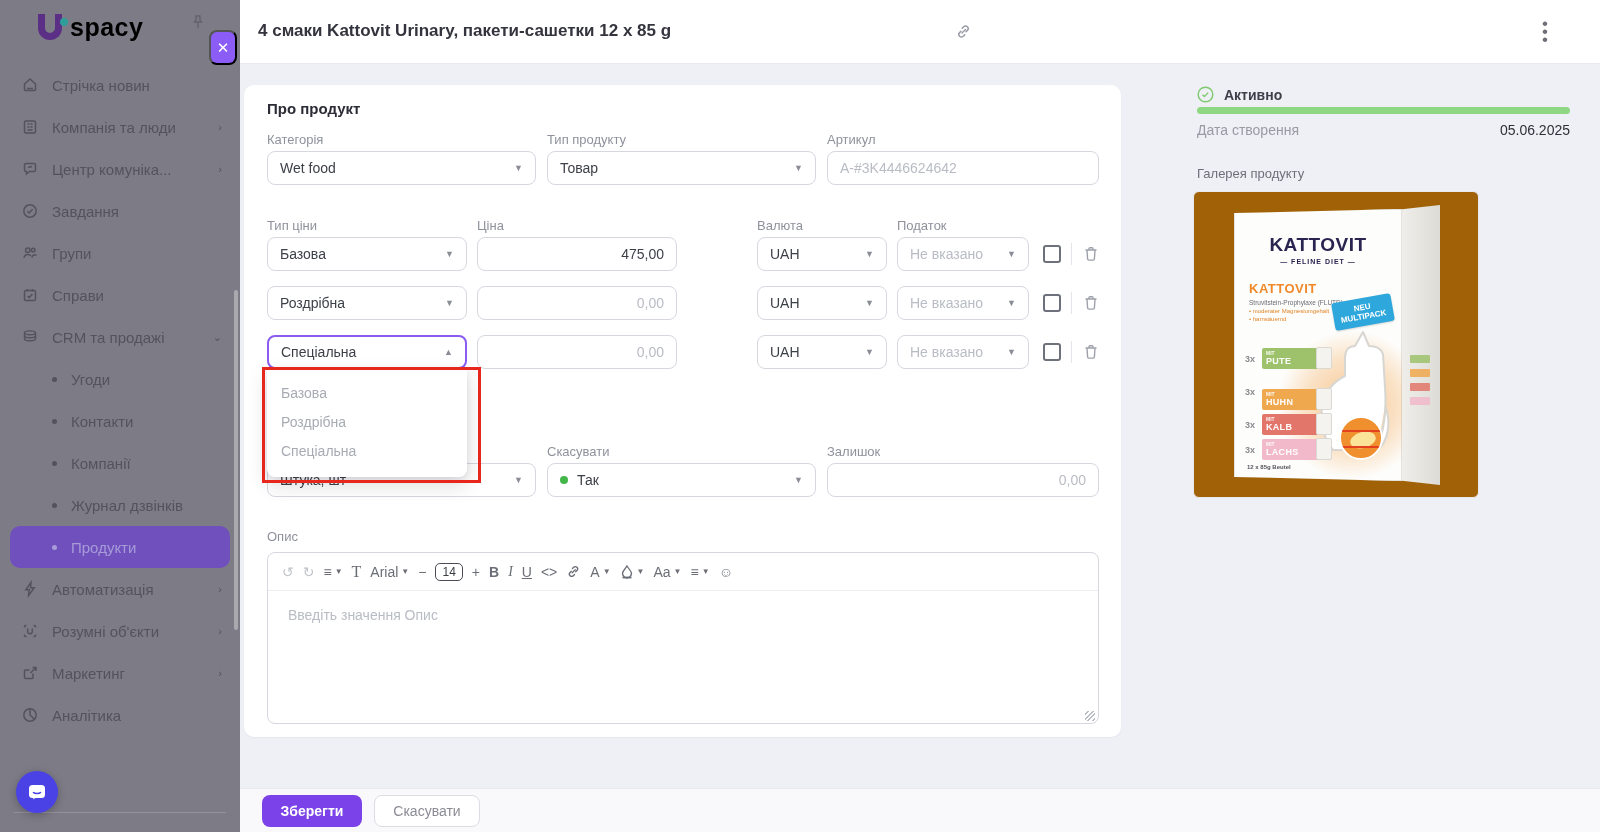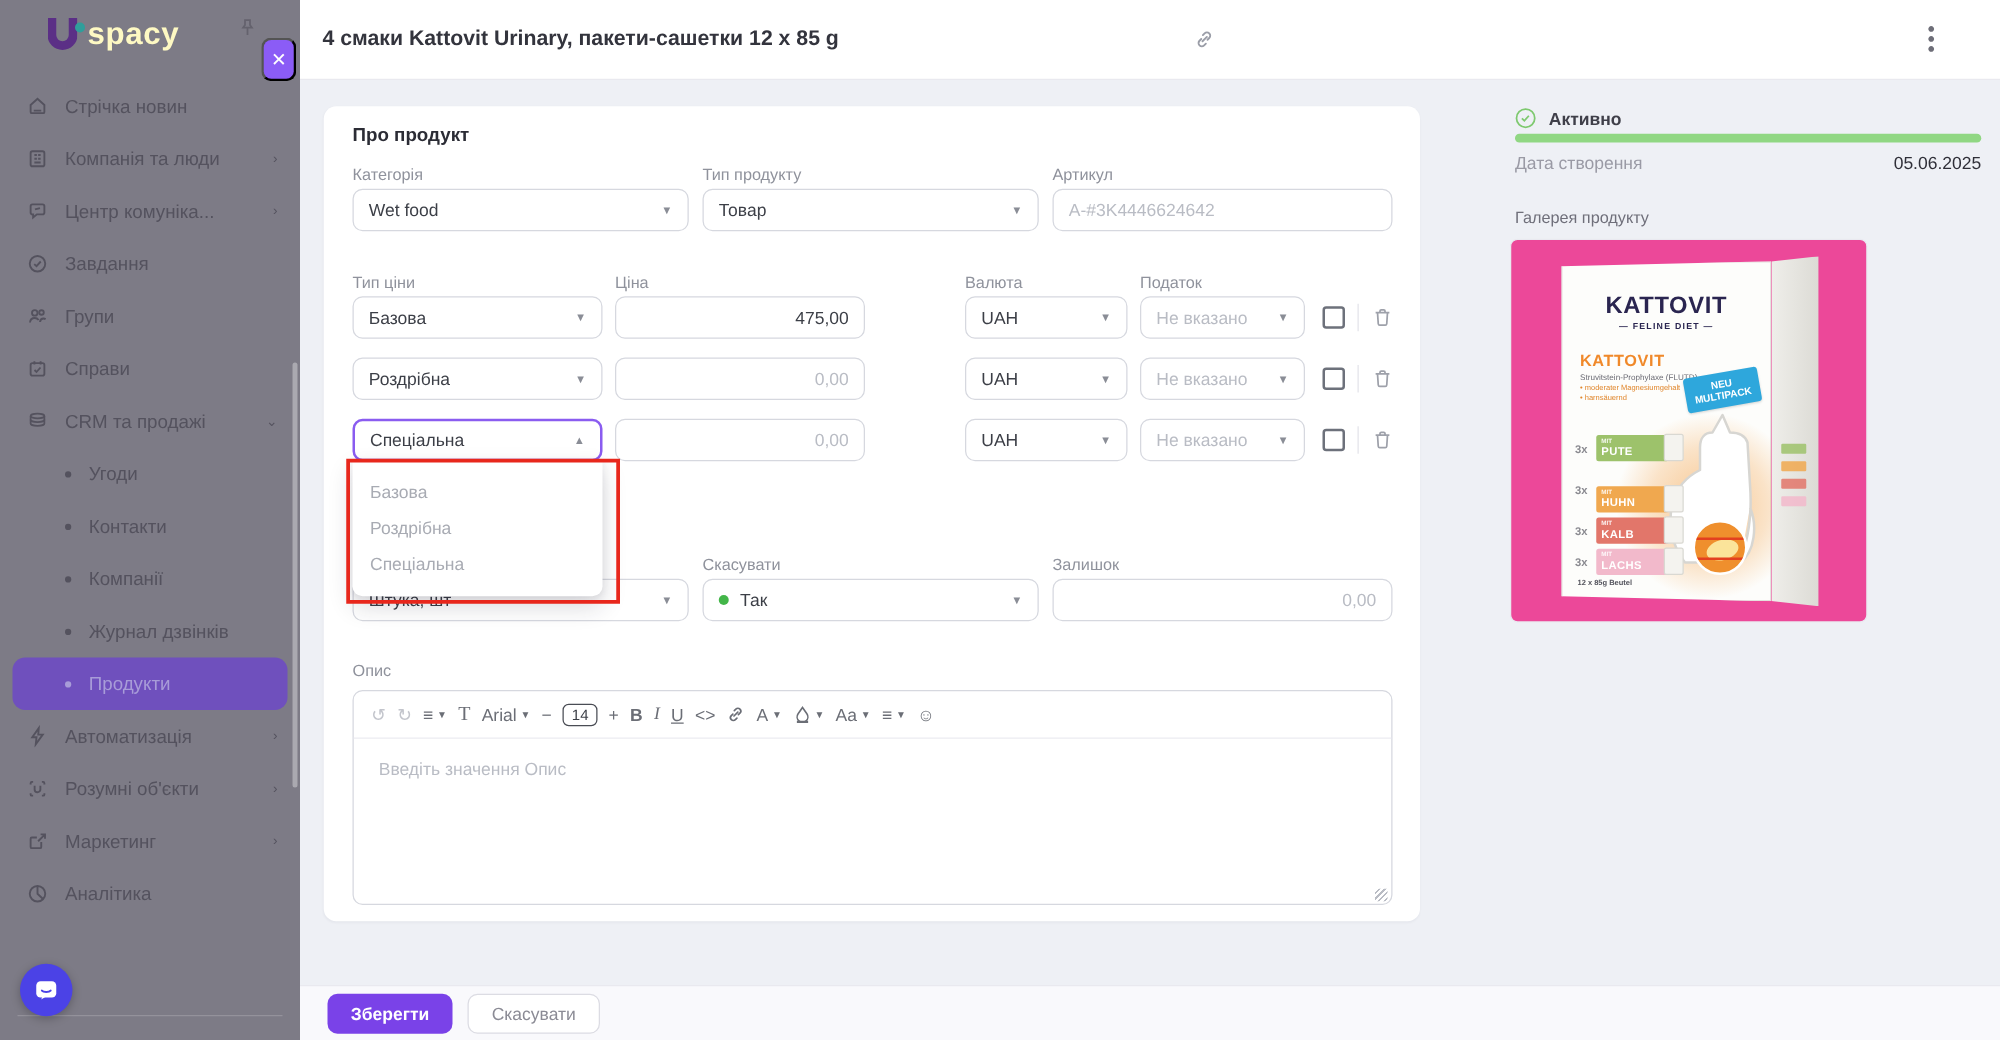--- a/index.html
+++ b/index.html
@@ -6,21 +6,21 @@
   html,body { width:1600px; height:832px; overflow:hidden; }
   body { font-family:"Liberation Sans", sans-serif; }
   .app { position:relative; width:1600px; height:832px; background:#eef0f5; overflow:hidden; }
 
   
   .sidebar { position:absolute; left:0; top:0; width:240px; height:832px; background:#7d7b86; z-index:3; }
   .logo { position:absolute; left:38px; top:12px; display:flex; align-items:center; gap:2px; }
   .logo-mark { width:30px; height:30px; position:relative; }
   .logo-mark .u { position:absolute; left:0; top:2px; width:24px; height:26px; border:7px solid #5b2f86; border-top:none; border-radius:0 0 13px 13px; }
   .logo-mark .dot { position:absolute; right:0; top:6px; width:8px; height:8px; border-radius:50%; background:#2f9e9b; }
-  .logo-text { font-size:25px; font-weight:700; color:#fef9c3; letter-spacing:0.5px; }
+  .logo-text { font-size:25px; font-weight:700; color:#000000; letter-spacing:0.5px; }
   .pin-icon { position:absolute; right:34px; top:14px; color:#64626d; }
   .close-btn { position:absolute; left:209px; top:30px; width:28px; height:35px; background:#8b5cf6; border-radius:8px; display:flex; align-items:center; justify-content:center; color:#fff; font-size:15px; z-index:6; cursor:pointer; }
   .sb-list { position:absolute; top:64px; left:0; width:240px; }
   .sb-item { height:42px; display:flex; align-items:center; padding:0 18px 0 20px; color:#54525e; font-size:15px; gap:13px; cursor:pointer; }
   .sb-item .sb-ic { width:19px; height:19px; flex:0 0 19px; display:flex; align-items:center; justify-content:center; }
   .sb-item .chev { margin-left:auto; font-size:11px; color:#54525e; }
   .sb-sub { height:42px; display:flex; align-items:center; padding-left:52px; color:#54525e; font-size:15px; gap:14px; cursor:pointer; }
   .sb-sub .bullet { width:5px; height:5px; border-radius:50%; background:#54525e; flex:0 0 5px; }
   .sb-sub.active { background:#6f50bd; border-radius:10px; margin:0 10px; padding-left:42px; color:#a89cd8; }
   .sb-sub.active .bullet { background:#a89cd8; }
@@ -28,21 +28,21 @@
   .sb-divider { position:absolute; left:14px; right:14px; top:812px; border-top:1px solid rgba(255,255,255,0.18); }
   .chat-fab { position:absolute; left:16px; top:771px; width:42px; height:42px; border-radius:50%; background:#4b42e6; z-index:7; display:flex; align-items:center; justify-content:center; cursor:pointer; box-shadow:0 2px 8px rgba(0,0,0,0.25); }
 
   
   .header { position:absolute; left:240px; top:0; width:1360px; height:64px; background:#fff; border-bottom:1px solid #e9e9ef; z-index:2; }
   .page-title { position:absolute; left:18px; top:21px; font-size:17px; font-weight:600; color:#33343d; }
   .title-link { position:absolute; left:715px; top:23px; color:#9b9ea8; }
   .kebab { position:absolute; right:48px; top:20px; color:#6e6e78; font-size:17px; letter-spacing:0; line-height:8px; text-align:center; width:14px; cursor:pointer; }
 
   
-  .content { position:absolute; left:244px; top:64px; width:1313px; height:724px; background:#eef0f5; }
+  .content { position:absolute; left:229px; top:64px; width:1313px; height:724px; background:#eef0f5; }
   .card { position:absolute; left:15px; top:21px; width:877px; height:652px; background:#fff; border-radius:10px; box-shadow:0 1px 2px rgba(25,25,40,0.04); }
   .section-title { position:absolute; left:23px; top:15px; font-size:15px; font-weight:700; color:#2b2c35; }
   .flabel { position:absolute; font-size:13px; color:#8f929c; }
   .field { position:absolute; height:34px; background:#fff; border:1px solid #d6d8df; border-radius:8px; display:flex; align-items:center; padding:4px 12px; font-size:14px; color:#3c3f47; }
   .field.select { cursor:pointer; }
   .field .caret { margin-left:auto; color:#8a8d96; font-size:9px; padding-left:8px; }
   .field.ph { color:#b9bcc4; }
   .field.num { justify-content:flex-end; }
   .field.focused { border:2px solid #8a5cf0; }
   .check-sq { position:absolute; width:18px; height:18px; border:2px solid #6d717b; border-radius:3px; background:#fff; cursor:pointer; }
@@ -72,21 +72,21 @@
   .footer { position:absolute; left:240px; bottom:0; width:1360px; height:44px; background:#f9f9fc; border-top:1px solid #e9e9ef; z-index:2; }
   .btn-save { position:absolute; left:22px; top:6px; width:100px; height:32px; background:#7a42e8; color:#fff; border:none; border-radius:8px; font-size:14px; font-weight:600; font-family:inherit; cursor:pointer; }
   .btn-cancel { position:absolute; left:134px; top:6px; width:106px; height:32px; background:#fff; color:#8b8b95; border:1px solid #dcdce3; border-radius:8px; font-size:14px; font-family:inherit; cursor:pointer; }
 
   
   .rp-status { position:absolute; left:968px; top:22px; display:flex; align-items:center; gap:10px; font-size:14px; font-weight:600; color:#3f3f49; }
   .rp-bar { position:absolute; left:968px; top:43px; width:373px; height:7px; border-radius:4px; background:#90d783; }
   .rp-created { position:absolute; left:968px; top:58px; width:373px; display:flex; justify-content:space-between; font-size:14px; }
   .rp-created .lab { color:#9a9aa5; } .rp-created .val { color:#2f2f38; }
   .rp-gallery-label { position:absolute; left:968px; top:102px; font-size:13px; color:#6f6f7a; }
-  .gallery-card { position:absolute; left:964px; top:127px; width:286px; height:307px; background:#ec4899; border:1px solid #e9e9f0; border-radius:6px; overflow:hidden; }
+  .gallery-card { position:absolute; left:964px; top:127px; width:286px; height:307px; background:#a16207; border:1px solid #e9e9f0; border-radius:6px; overflow:hidden; }
 
   
   .pbox { position:absolute; left:40px; top:13px; width:206px; height:280px; }
   .pbox-front { position:absolute; left:0; top:4px; width:168px; height:272px; background:#fdfdfb; border:1px solid #e3e2dd; box-shadow:0 2px 6px rgba(60,60,60,0.12); clip-path:polygon(0 1.5%, 100% 0, 100% 100%, 0 98.5%); }
   .pbox-side { position:absolute; left:168px; top:0; width:38px; height:280px; background:linear-gradient(90deg,#efeeea,#dcdbd5); clip-path:polygon(0 1.5%, 100% 0, 100% 100%, 0 98.5%); }
   .pb-brand { margin-top:24px; text-align:center; font-size:19px; font-weight:800; color:#2a2550; letter-spacing:0.5px; }
   .pb-sub { text-align:center; font-size:7px; font-weight:700; color:#2a2550; letter-spacing:1px; margin-top:2px; }
   .pb-line { margin:16px 0 0 14px; font-size:13px; font-weight:800; color:#f0892a; letter-spacing:0.5px; }
   .pb-desc { margin:3px 0 0 14px; font-size:6.5px; color:#6b6b74; }
   .pb-bullet { margin:2px 0 0 14px; font-size:6px; color:#e0862c; }

